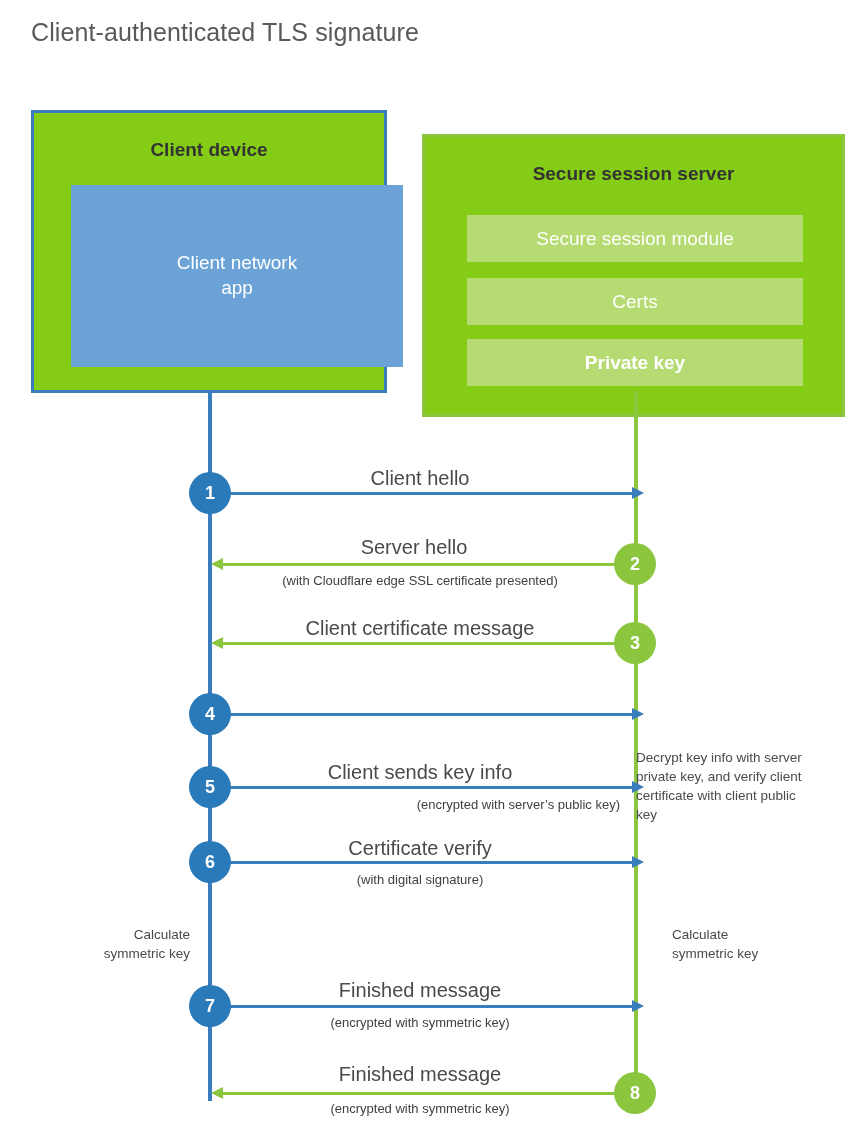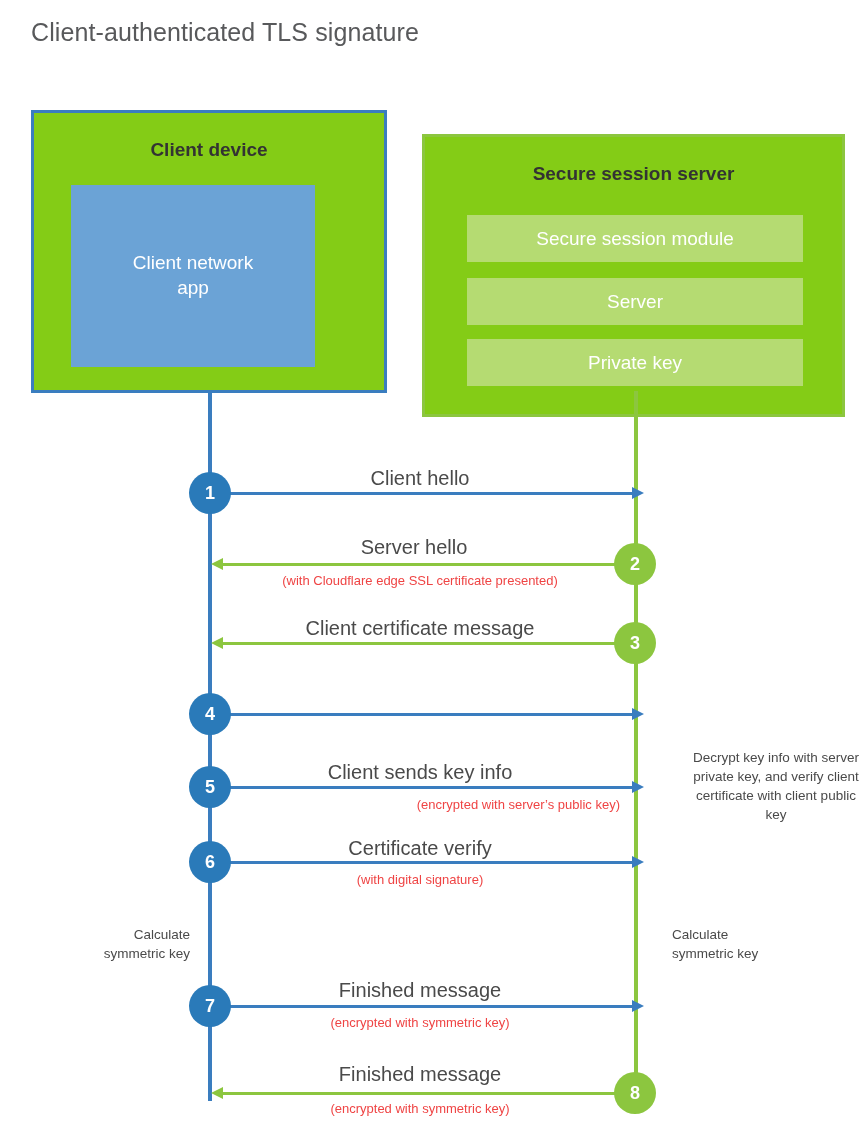--- a/index.html
+++ b/index.html
@@ -61,21 +61,21 @@
     font-size: 19px;
     font-weight: bold;
     color: #333333;
   }
 
   
   #client-app {
     position: absolute;
     left: 37px;
     top: 72px;
-    width: 244px;
+    width: 332px;
     height: 182px;
     background: #6ba3d6;
     color: #ffffff;
     font-size: 19px;
     display: flex;
     align-items: center;
     justify-content: center;
     text-align: center;
     line-height: 1.3;
   }
@@ -89,21 +89,21 @@
     background: #b5db72;
     color: #ffffff;
     font-size: 19px;
     display: flex;
     align-items: center;
     justify-content: center;
     text-align: center;
   }
   #server-bar-0 { top: 78px; }
   #server-bar-1 { top: 141px; }
-  #server-bar-2 { top: 202px; }
+  #server-bar-2 { top: 202px; font-weight: bold; }
 
   
   .lifeline {
     position: absolute;
     width: 4px;
   }
   #client-lifeline {
     left: 208px;
     top: 391px;
     height: 710px;
@@ -161,21 +161,21 @@
     position: absolute;
     text-align: center;
     font-size: 20px;
     color: #4a4a4a;
     white-space: nowrap;
   }
   .msg-sublabel {
     position: absolute;
     text-align: center;
     font-size: 13px;
-    color: #ef4444;
+    color: #404040;
     white-space: nowrap;
   }
 
   .side-note {
     position: absolute;
     font-size: 13.5px;
     line-height: 1.42;
     color: #4a4a4a;
   }
   .side-note.right-align { text-align: right; }
@@ -194,21 +194,21 @@
       <span>
         <span>Client network</span><br>
         <span>app</span>
       </span>
     </div>
   </div>
 
   <div class="party-box" id="server-box">
     <div class="party-title">Secure session server</div>
     <div class="server-bar" id="server-bar-0">Secure session module</div>
-    <div class="server-bar" id="server-bar-1">Server</div>
+    <div class="server-bar" id="server-bar-1">Certs</div>
     <div class="server-bar" id="server-bar-2">Private key</div>
   </div>
 
   <div class="lifeline" id="client-lifeline"></div>
   <div class="lifeline" id="server-lifeline"></div>
 
   <div class="msg-label" style="left:220px; top:467px; width:400px;">Client hello</div>
   <div class="msg-arrow blue to-right" style="left:210px; top:492px; width:423px;">
       <span class="head"></span>
     </div>
@@ -232,21 +232,21 @@
     </div>
   <div class="step-circle blue" style="left:189px; top:693px;">4</div>
 
   <div class="msg-label" style="left:220px; top:761px; width:400px;">Client sends key info</div>
   <div class="msg-arrow blue to-right" style="left:210px; top:786px; width:423px;">
       <span class="head"></span>
     </div>
   <div class="msg-sublabel" style="left:220px; top:797px; width:400px;text-align:right;">(encrypted with server’s public key)</div>
   <div class="step-circle blue" style="left:189px; top:766px;">5</div>
 
-  <div class="side-note left-align" style="left:688px; top:748px; width:176px;text-align:center;">Decrypt key info with server private key, and verify client certificate with client public key</div>
+  <div class="side-note left-align" style="left:636px; top:748px; width:176px;">Decrypt key info with server private key, and verify client certificate with client public key</div>
 
   <div class="msg-label" style="left:220px; top:837px; width:400px;">Certificate verify</div>
   <div class="msg-arrow blue to-right" style="left:210px; top:861px; width:423px;">
       <span class="head"></span>
     </div>
   <div class="msg-sublabel" style="left:220px; top:872px; width:400px;">(with digital signature)</div>
   <div class="step-circle blue" style="left:189px; top:841px;">6</div>
 
   <div class="side-note right-align" style="left:40px; top:925px; width:150px;">
     <span>Calculate</span><br>

